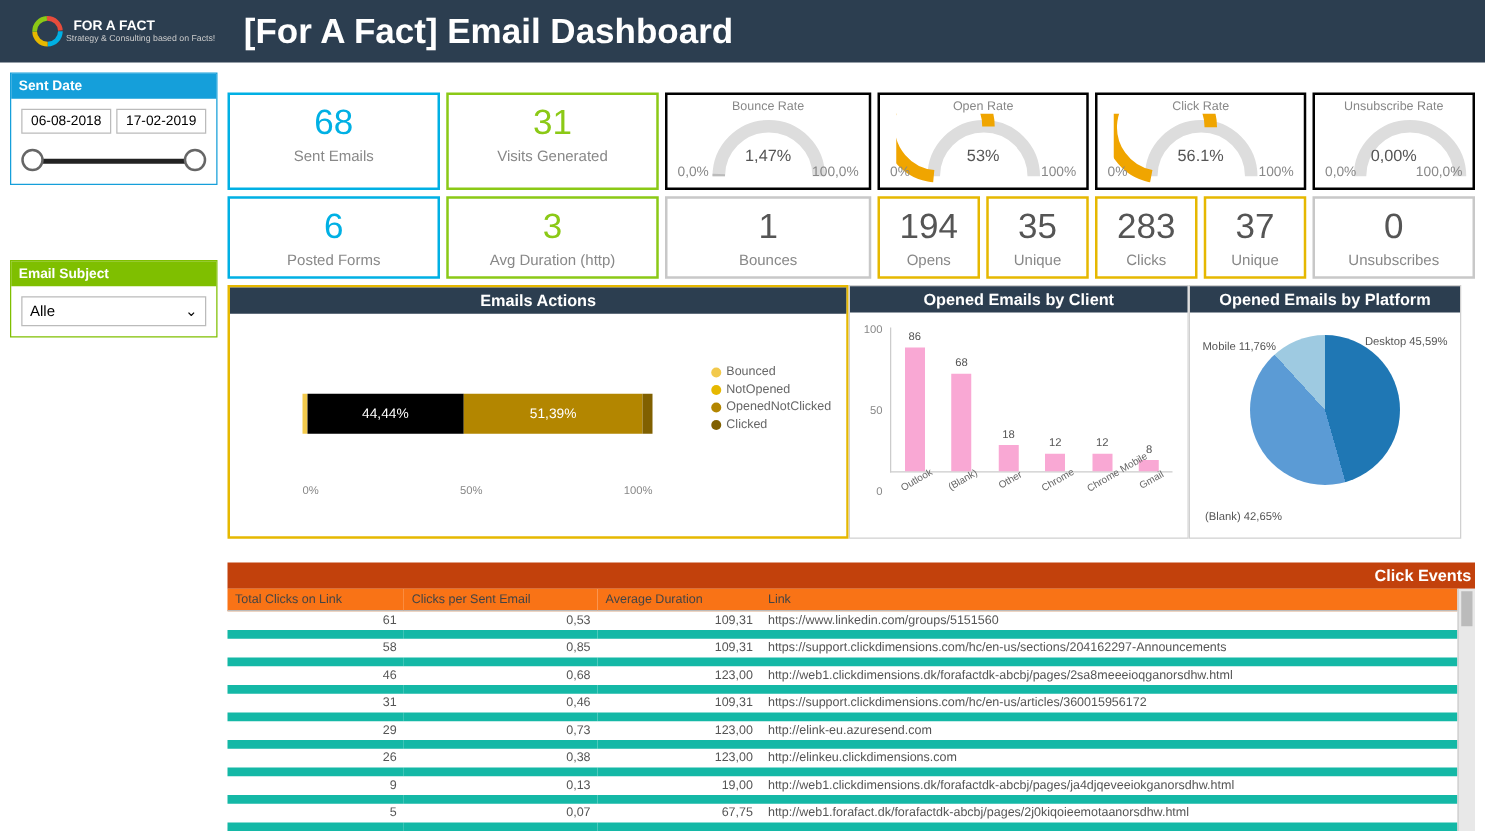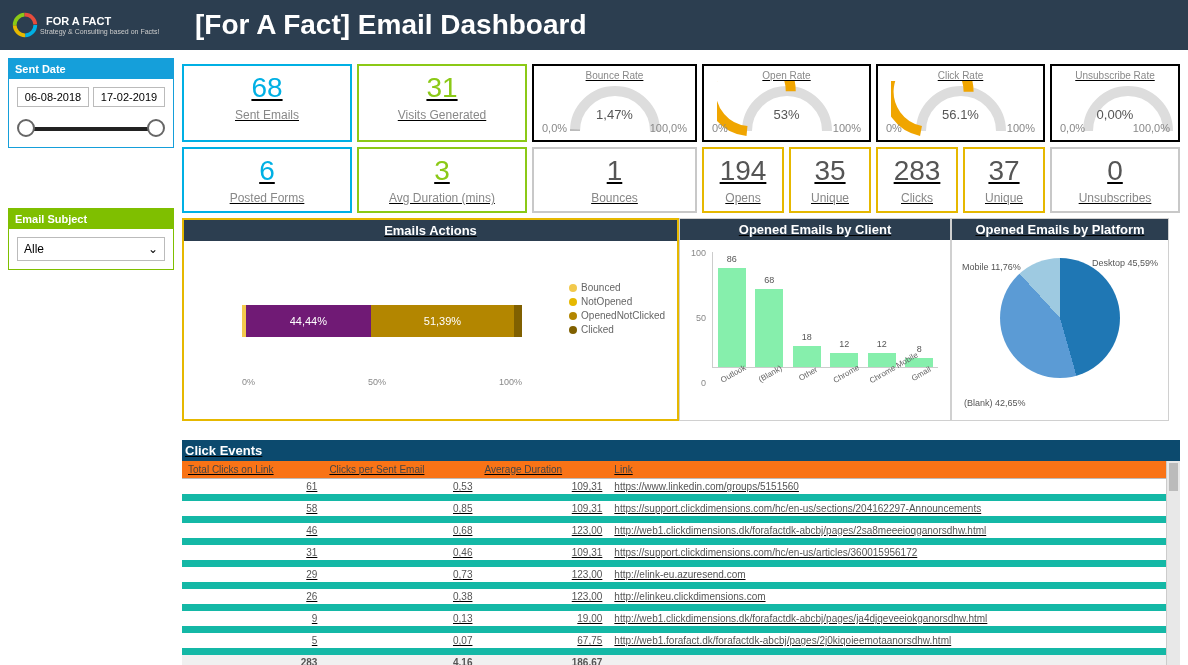--- a/index.html
+++ b/index.html
@@ -1,19 +1,19 @@
 <!DOCTYPE html>
 <html><head>
 <meta charset="utf-8">
 <style>
 * { box-sizing: border-box; margin: 0; padding: 0; font-family: "Segoe UI", Arial, sans-serif; }
 body { background: #fff; width: 1188px; height: 665px; overflow: hidden; }
 
 .header-bar { background: #2c3e50; height: 50px; display: flex; align-items: center; padding: 0 10px; }
-.logo-area { display: flex; align-items: center; width: 175px; }
+.logo-area { display: flex; align-items: center; width: 175px; justify-content: center; }
 .logo-svg { width: 30px; height: 30px; }
 .logo-txt { color: #fff; font-size: 11px; font-weight: bold; margin-left: 6px; line-height: 1.1; }
 .logo-sub { color: #ccc; font-size: 7px; }
 .dash-title { color: #fff; font-size: 28px; font-weight: bold; margin-left: 10px; }
 
 .main { display: flex; height: 615px; }
 
 .sidebar { width: 185px; padding: 8px; }
 .filter-box { border: 1px solid #159fda; margin-bottom: 20px; }
 .filter-hdr { background: #159fda; color: #fff; font-size: 11px; padding: 4px 6px; font-weight: bold; }
@@ -22,21 +22,21 @@
 .date-cell { border: 1px solid #bbb; padding: 3px 4px; font-size: 11px; width: 72px; text-align: center; }
 .slider-track { margin-top: 10px; height: 22px; position: relative; }
 .slider-line { position: absolute; top: 10px; left: 8px; right: 8px; height: 4px; background: #222; border-radius: 2px; }
 .slider-handle { position: absolute; top: 2px; width: 18px; height: 18px; border: 2px solid #666; border-radius: 50%; background: #fff; }
 .slider-handle.l { left: 0; } .slider-handle.r { right: 0; }
 
 .filter-box.green { border-color: #7fbf00; margin-top: 60px; }
 .filter-box.green .filter-hdr { background: #7fbf00; }
 .select-box { border: 1px solid #bbb; padding: 4px 6px; font-size: 12px; display: flex; justify-content: space-between; align-items: center; cursor: pointer; }
 
-.content { flex: 1; padding: 14px 8px 6px 0; text-decoration: underline; }
+.content { flex: 1; padding: 24px 8px 6px 0; }
 
 .metrics { display: grid; grid-template-columns: 170px 170px 165px 82px 82px 82px 82px 130px; gap: 5px; margin-bottom: 5px; }
 .metric-card { border: 2px solid; text-align: center; padding: 6px 4px; background: #fff; }
 .metric-big { font-size: 28px; font-weight: 400; }
 .metric-lbl { font-size: 12px; color: #888; margin-top: 4px; }
 .b-blue { border-color: #00b0e4; } .t-blue { color: #00b0e4; }
 .b-green { border-color: #8bc916; } .t-green { color: #8bc916; }
 .b-yellow { border-color: #e6b800; }
 .b-grey { border-color: #c8c8c8; }
 
@@ -56,30 +56,30 @@
 .stack-bar { position: absolute; top: 56px; left: 50px; width: 280px; height: 32px; display: flex; }
 .stack-seg { height: 100%; display: flex; align-items: center; justify-content: center; font-size: 11px; color: #fff; }
 .stack-legend { position: absolute; right: 4px; top: 30px; font-size: 10px; color: #666; }
 .stack-legend div { margin: 3px 0; display: flex; align-items: center; }
 .dot { width: 8px; height: 8px; border-radius: 50%; margin-right: 4px; }
 .stack-axis { position: absolute; bottom: 2px; left: 50px; width: 280px; display: flex; justify-content: space-between; font-size: 9px; color: #888; }
 
 .bar-chart { position: relative; height: 160px; }
 .bar-yaxis { position: absolute; left: 0; top: 0; bottom: 30px; width: 22px; font-size: 9px; color: #888; }
 .bar-area { position: absolute; left: 24px; right: 4px; top: 4px; bottom: 40px; border-left: 1px solid #ccc; border-bottom: 1px solid #ccc; display: flex; align-items: flex-end; justify-content: space-around; }
-.vbar { width: 28px; background: #86efac; position: relative; }
+.vbar { width: 16px; background: #f9a8d4; position: relative; }
 .vbar-lbl { position: absolute; top: -14px; left: 0; right: 0; text-align: center; font-size: 9px; color: #555; }
 .bar-xaxis { position: absolute; left: 24px; right: 4px; bottom: 0; height: 38px; display: flex; justify-content: space-around; font-size: 8px; color: #666; }
 .bar-xaxis span { width: 30px; text-align: center; transform: rotate(-30deg); transform-origin: top; white-space: nowrap; }
 
 .pie-wrap { position: relative; height: 160px; }
 .pie-lbl { position: absolute; font-size: 9px; color: #555; }
 
 .click-events { }
-.ce-hdr { background: #0c4a6e; color: #fff; text-align: left; font-size: 13px; font-weight: bold; padding: 3px; }
+.ce-hdr { background: #c2410c; color: #fff; text-align: right; font-size: 13px; font-weight: bold; padding: 3px; }
 .ce-table-wrap { display: flex; }
 .ce-table { width: 100%; border-collapse: collapse; font-size: 10px; }
 .ce-table th { background: #f97316; padding: 3px 6px; text-align: left; color: #444; font-weight: normal; border-bottom: 1px solid #bbb; }
 .ce-table td { padding: 2px 6px; border-bottom: 7px solid #14b8a6; color: #555; }
 .ce-table td.num { text-align: right; }
 .ce-table tr.total td { font-weight: bold; background: #f0f0f0; }
 .scrollbar { width: 14px; background: #e8e8e8; border-left: 1px solid #ccc; position: relative; }
 .scrollbar .thumb { position: absolute; top: 2px; left: 2px; right: 2px; height: 28px; background: #bbb; }
 .scrollbar .arr { position: absolute; left: 0; right: 0; text-align: center; font-size: 9px; color: #555; }
 .scrollbar .arr.up { top: 0; } .scrollbar .arr.dn { bottom: 0; }
@@ -182,21 +182,21 @@
           <div class="gauge-max">100,0%</div>
           <div class="gauge-val">0,00%</div>
         </div>
 
       <div class="metric-card b-blue">
         <div class="metric-big t-blue">6</div>
         <div class="metric-lbl">Posted Forms</div>
       </div>
       <div class="metric-card b-green">
         <div class="metric-big t-green">3</div>
-        <div class="metric-lbl">Avg Duration (mins)</div>
+        <div class="metric-lbl">Avg Duration (http)</div>
       </div>
       <div class="metric-card b-grey">
         <div class="metric-big" style="color:#555">1</div>
         <div class="metric-lbl">Bounces</div>
       </div>
       <div class="metric-card b-yellow">
         <div class="metric-big" style="color:#555">194</div>
         <div class="metric-lbl">Opens</div>
       </div>
       <div class="metric-card b-yellow">
@@ -217,21 +217,21 @@
       </div>
     </div>
 
     <div class="charts">
       <div class="chart-panel" style="border:2px solid #e6b800">
         <div class="chart-hdr">Emails Actions</div>
         <div class="chart-body">
           <div class="stack-area">
             <div class="stack-bar" id="stack-bar">
                 <div class="stack-seg" style="width:1.47%;background:#f2c94c"></div>
-                <div class="stack-seg" style="width:44.44%;background:#701a75">44,44%</div>
+                <div class="stack-seg" style="width:44.44%;background:#000000">44,44%</div>
                 <div class="stack-seg" style="width:51.39%;background:#b38600">51,39%</div>
                 <div class="stack-seg" style="width:2.7%;background:#806000"></div>
               </div>
             <div class="stack-legend" id="stack-legend">
                 <div><span class="dot" style="background:#f2c94c"></span>Bounced</div>
                 <div><span class="dot" style="background:#e6b800"></span>NotOpened</div>
                 <div><span class="dot" style="background:#b38600"></span>OpenedNotClicked</div>
                 <div><span class="dot" style="background:#806000"></span>Clicked</div>
               </div>
             <div class="stack-axis" id="stack-axis">

